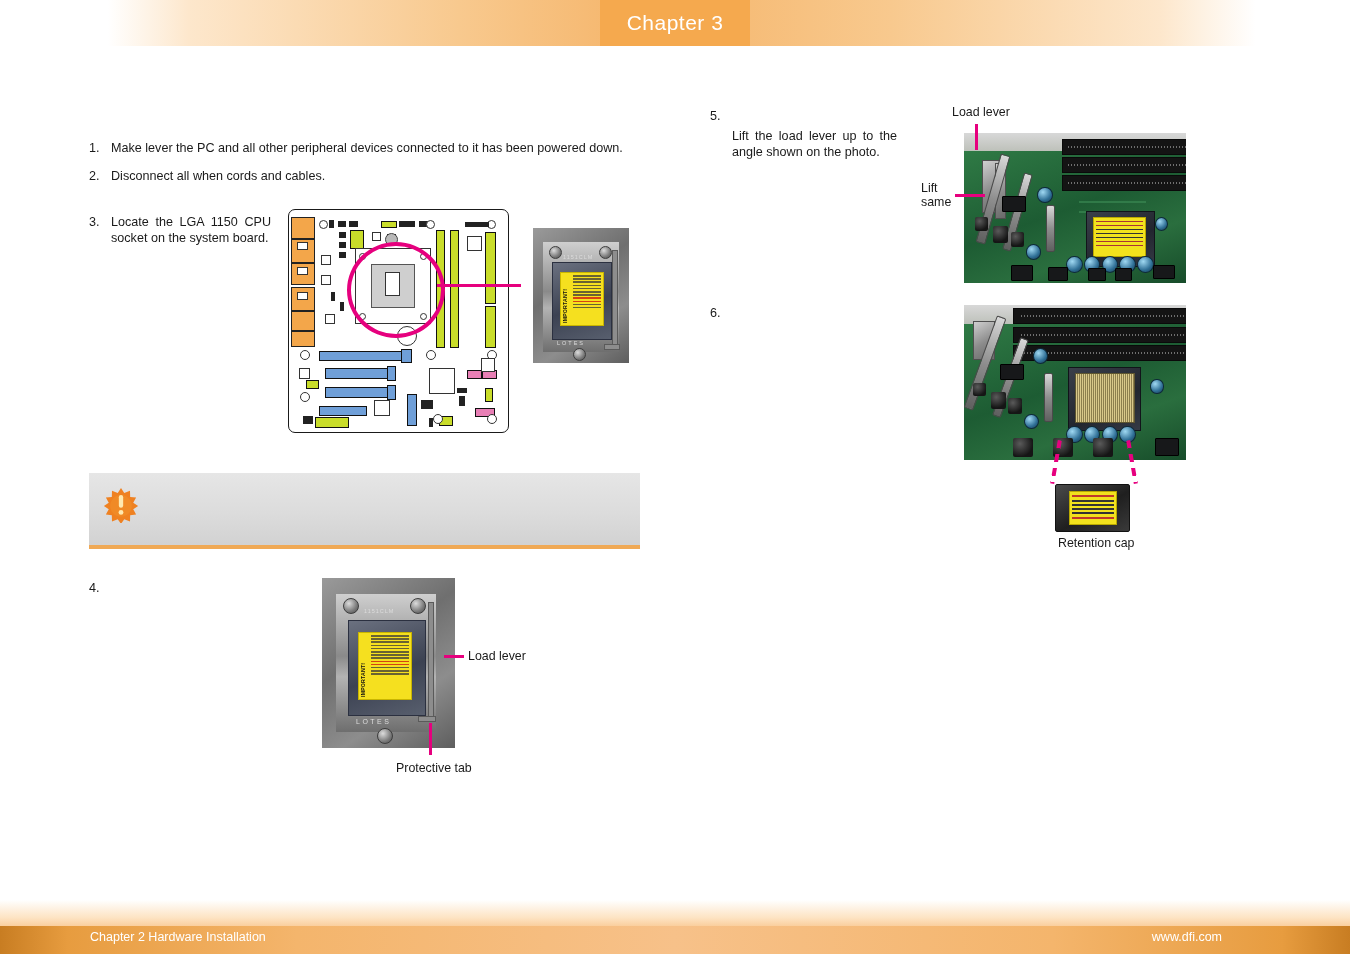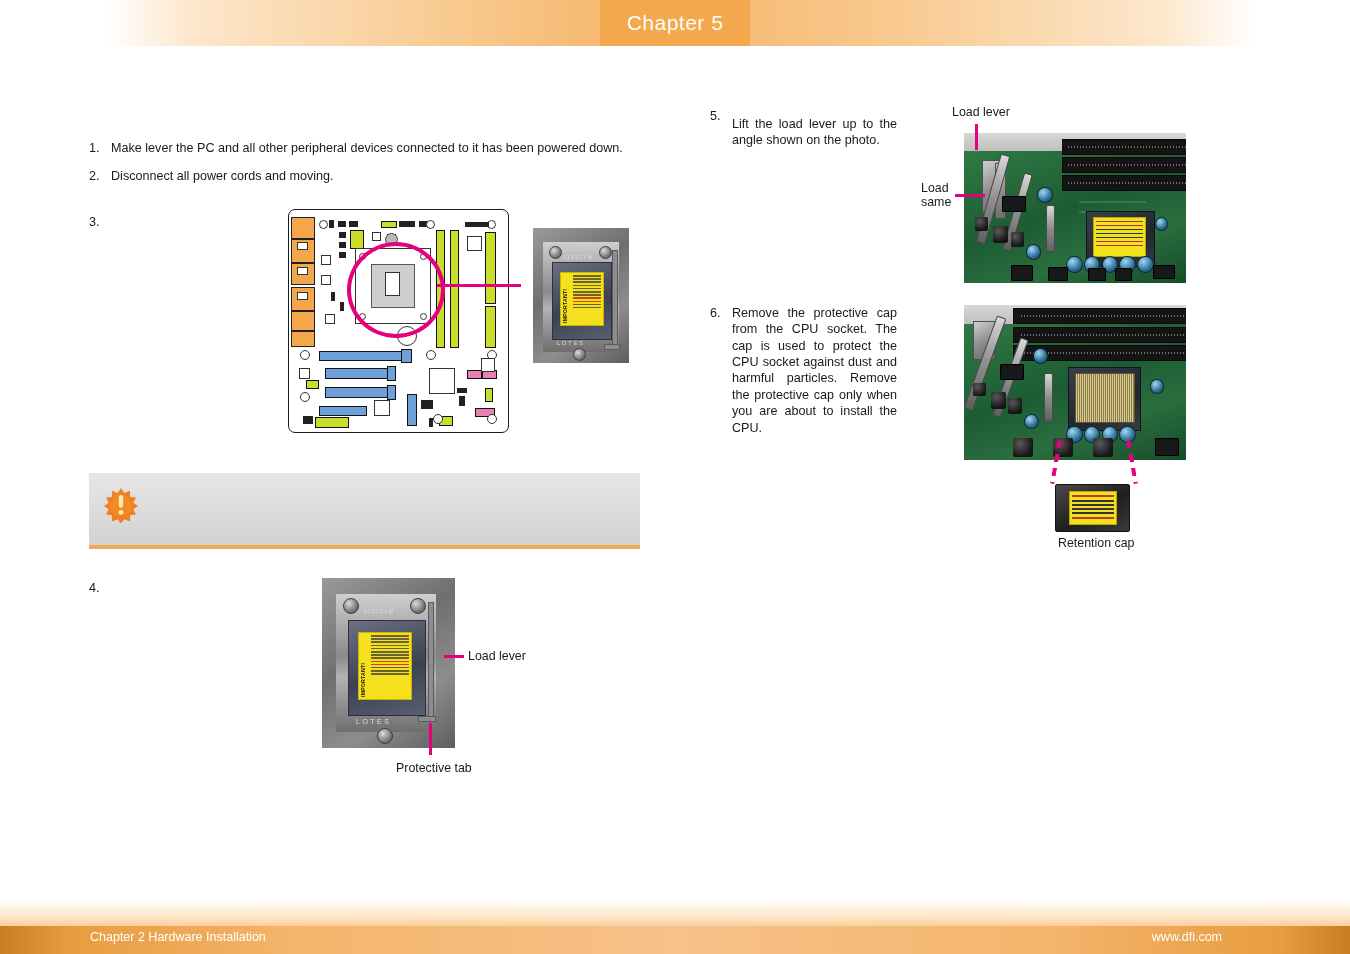--- a/index.html
+++ b/index.html
@@ -56,21 +56,21 @@
   }
 
   
   .col-left{position:absolute;left:0;top:0;width:690px;height:954px;}
   .col-right{position:absolute;left:690px;top:0;width:660px;height:954px;}
 
   
   .step{position:absolute;display:flex;font-size:12.6px;line-height:1.30;}
   .step .num{width:22px;flex:0 0 22px;}
   .step .txt{text-align:justify;}
-  .step .para{margin-top:8px;}
+  .step .para{margin-top:20px;}
 
   
   .warnbox{
     position:absolute;left:89px;top:473px;width:551px;height:72px;
     background:linear-gradient(to bottom,#e6e6e6 0%,#dcdcdc 55%,#d2d2d2 100%);
     border-bottom:4px solid #f0a955;
   }
   .warn-icon{position:absolute;left:14px;top:14px;width:36px;height:36px;}
   .warn-text{
     position:absolute;left:56px;top:12px;width:480px;
@@ -175,38 +175,39 @@
   .pcap .ylab i.dk{background:#333;}
 
   .dash{position:absolute;}
   .dash.d{background:repeating-linear-gradient(to bottom,#e6007e 0 8px,transparent 8px 14px);width:4px;}
 </style>
 </head>
 <body>
 
 <div class="header">
   <div class="header-tab">
-    <span>Chapter 5</span>
+    <span>Chapter 3</span>
   </div>
 </div>
 
 <div class="col-left">
 
   <div class="step" style="left:89px;top:140px;width:560px;">
     <div class="num">1.</div>
     <div class="txt" style="width:530px;">Make lever the PC and all other peripheral devices connected to it has been powered down.</div>
   </div>
 
   <div class="step" style="left:89px;top:168px;width:560px;">
     <div class="num">2.</div>
-    <div class="txt" style="width:530px;text-align:left;">Disconnect all power cords and moving.</div>
+    <div class="txt" style="width:530px;text-align:left;">Disconnect all when cords and cables.</div>
   </div>
 
   <div class="step" style="left:89px;top:214px;width:200px;">
     <div class="num">3.</div>
+    <div class="txt" style="width:160px;">Locate the LGA 1150 CPU socket on the system board.</div>
   </div>
 
   <div class="mb">
 
     <i class="io" style="left:2px;top:7px;width:22px;height:20px;"></i>
     <i class="io" style="left:2px;top:29px;width:22px;height:22px;"></i>
     <i class="io" style="left:2px;top:53px;width:22px;height:20px;"></i>
     <i class="io" style="left:2px;top:77px;width:22px;height:22px;"></i>
     <i class="io" style="left:2px;top:101px;width:22px;height:18px;"></i>
     <i class="io" style="left:2px;top:121px;width:22px;height:14px;"></i>
@@ -420,28 +421,27 @@
     <div class="chip" style="left:56%;top:90%;width:7%;height:7%;"></div>
     <div class="chip" style="left:68%;top:90%;width:7%;height:7%;"></div>
     <div class="chip" style="left:85%;top:88%;width:9%;height:8%;"></div>
     <div class="cap" style="left:86%;top:56%;width:5%;height:8%;"></div>
   </div>
 
   <div class="label" style="left:262px;top:105px;">Load lever</div>
   <div class="mline v" style="left:285px;top:124px;height:26px;"></div>
 
   <div class="label" style="left:231px;top:182px;text-align:left;line-height:1.12;">
-    <div>Load</div>
+    <div>Lift</div>
     <div>same</div>
   </div>
   <div class="mline h" style="left:265px;top:194px;width:30px;"></div>
 
   <div class="step" style="left:20px;top:305px;width:200px;">
     <div class="num">6.</div>
-    <div class="txt" style="width:165px;">Remove the protective cap from the CPU socket. The cap is used to protect the CPU socket against dust and harmful particles. Remove the protective cap only when you are about to install the CPU.</div>
   </div>
 
   <div class="pcb" style="left:274px;top:305px;width:222px;height:155px;">
     <div class="sky"></div>
     <div class="green"></div>
     <div class="dimmslot" style="left:22%;top:2%;width:80%;height:9%;"></div>
     <div class="dimmslot" style="left:22%;top:14%;width:80%;height:9%;"></div>
     <div class="dimmslot" style="left:22%;top:26%;width:80%;height:9%;"></div>
     <div class="trace" style="left:50%;top:40%;width:28%;height:1.5%;"></div>
     <div class="trace" style="left:50%;top:46%;width:20%;height:1.5%;"></div>

